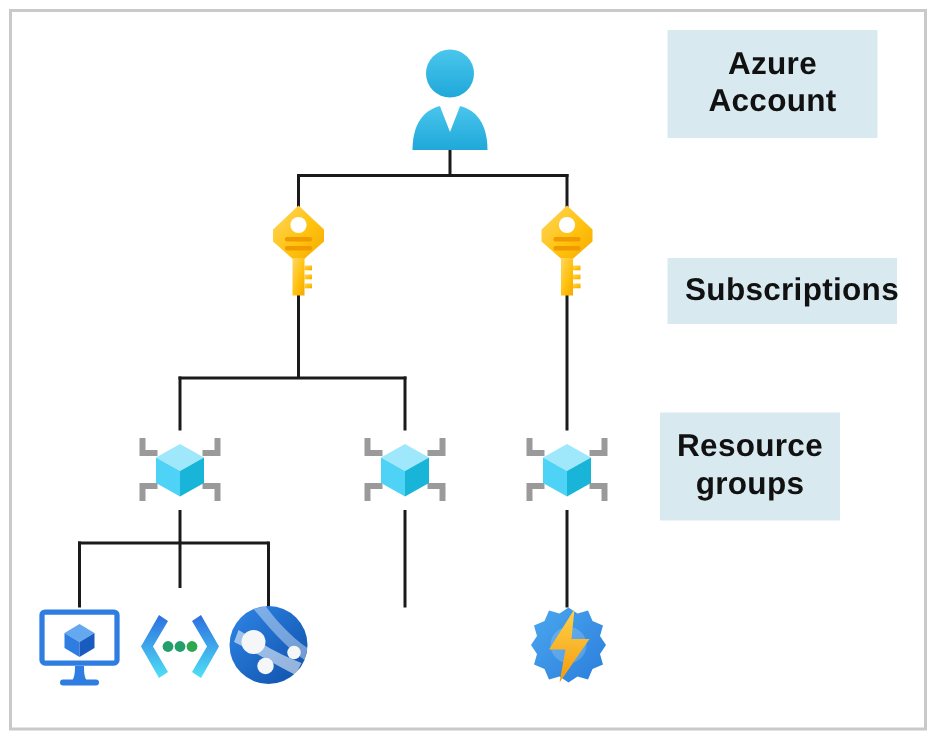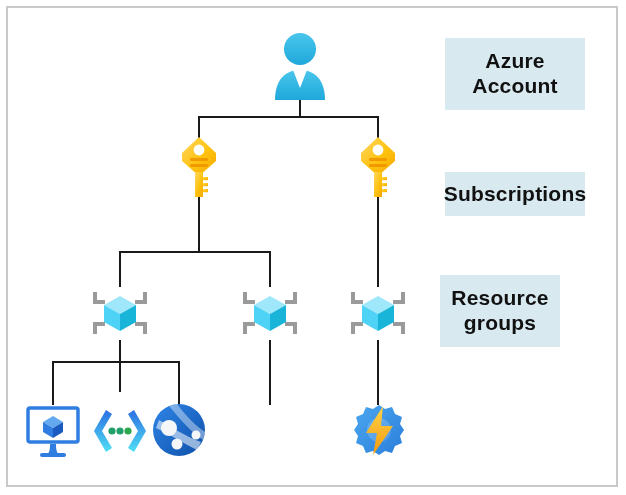--- a/index.html
+++ b/index.html
@@ -244,18 +244,18 @@
           <stop offset="0%" stop-color="#ffd24a"></stop>
           <stop offset="100%" stop-color="#f39b0c"></stop>
         </linearGradient>
       </defs>
       <path d="M29 3 L35 7 L42 5 L45 12 L52 15 L50 22 L54 28 L50 34 L52 41 L45 44 L42 51 L35 49 L29 53 L23 49 L16 51 L13 44 L6 41 L8 34 L4 28 L8 22 L6 15 L13 12 L16 5 L23 7 Z" fill="url(#fgrad)"></path>
       <circle cx="29" cy="28" r="12" fill="#ffffff" opacity="0.18"></circle>
       <path d="M33 4 L16 31 L27 31 L23 53 L43 24 L31 24 Z" fill="url(#bgrad)"></path>
     </svg>
   </div>
 
-  <div class="label-box" style="left:445px; top:38px; width:140px; height:72px;">Azure
+  <div class="label-box" style="left:445px; top:20px; width:140px; height:72px;">Azure
 Account</div>
-  <div class="label-box" style="left:445px; top:172px; width:140px; height:44px;">Subscriptions</div>
+  <div class="label-box" style="left:445px; top:172px; width:140px; height:44px;padding-left:13px;">Subscriptions</div>
   <div class="label-box" style="left:440px; top:275px; width:120px; height:72px;">Resource
 groups</div>
 </div>
 
 </body></html>

